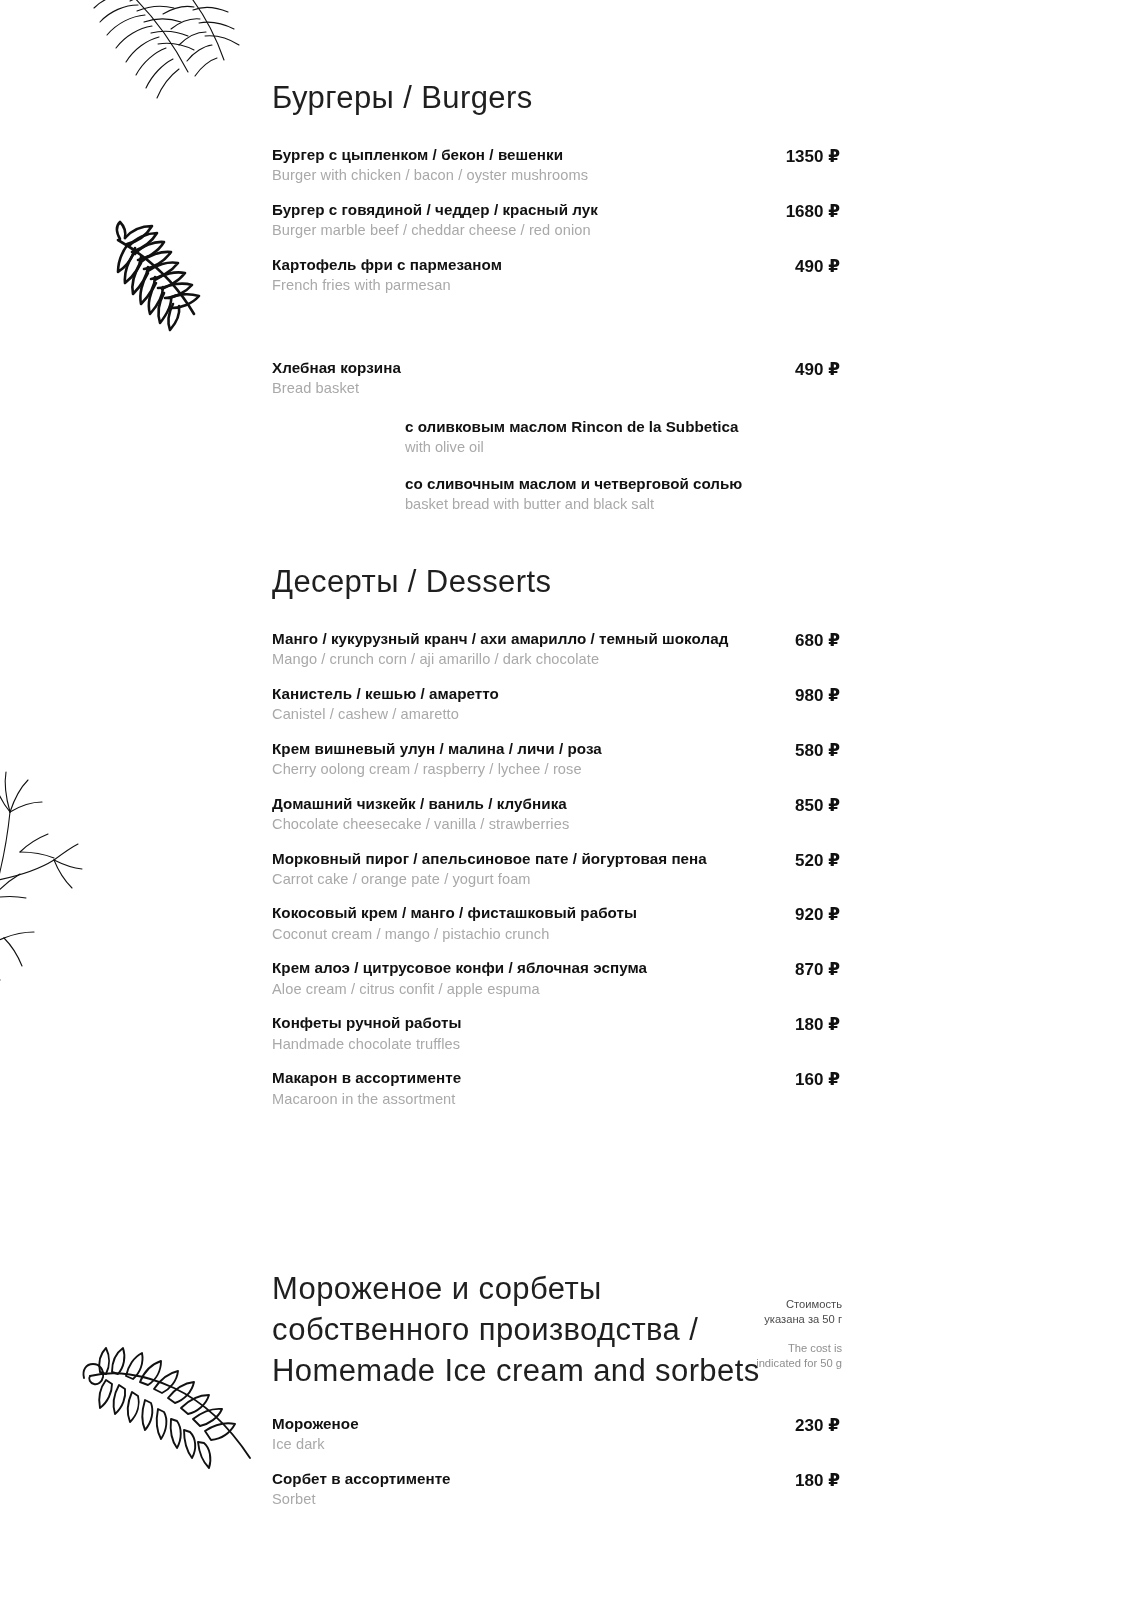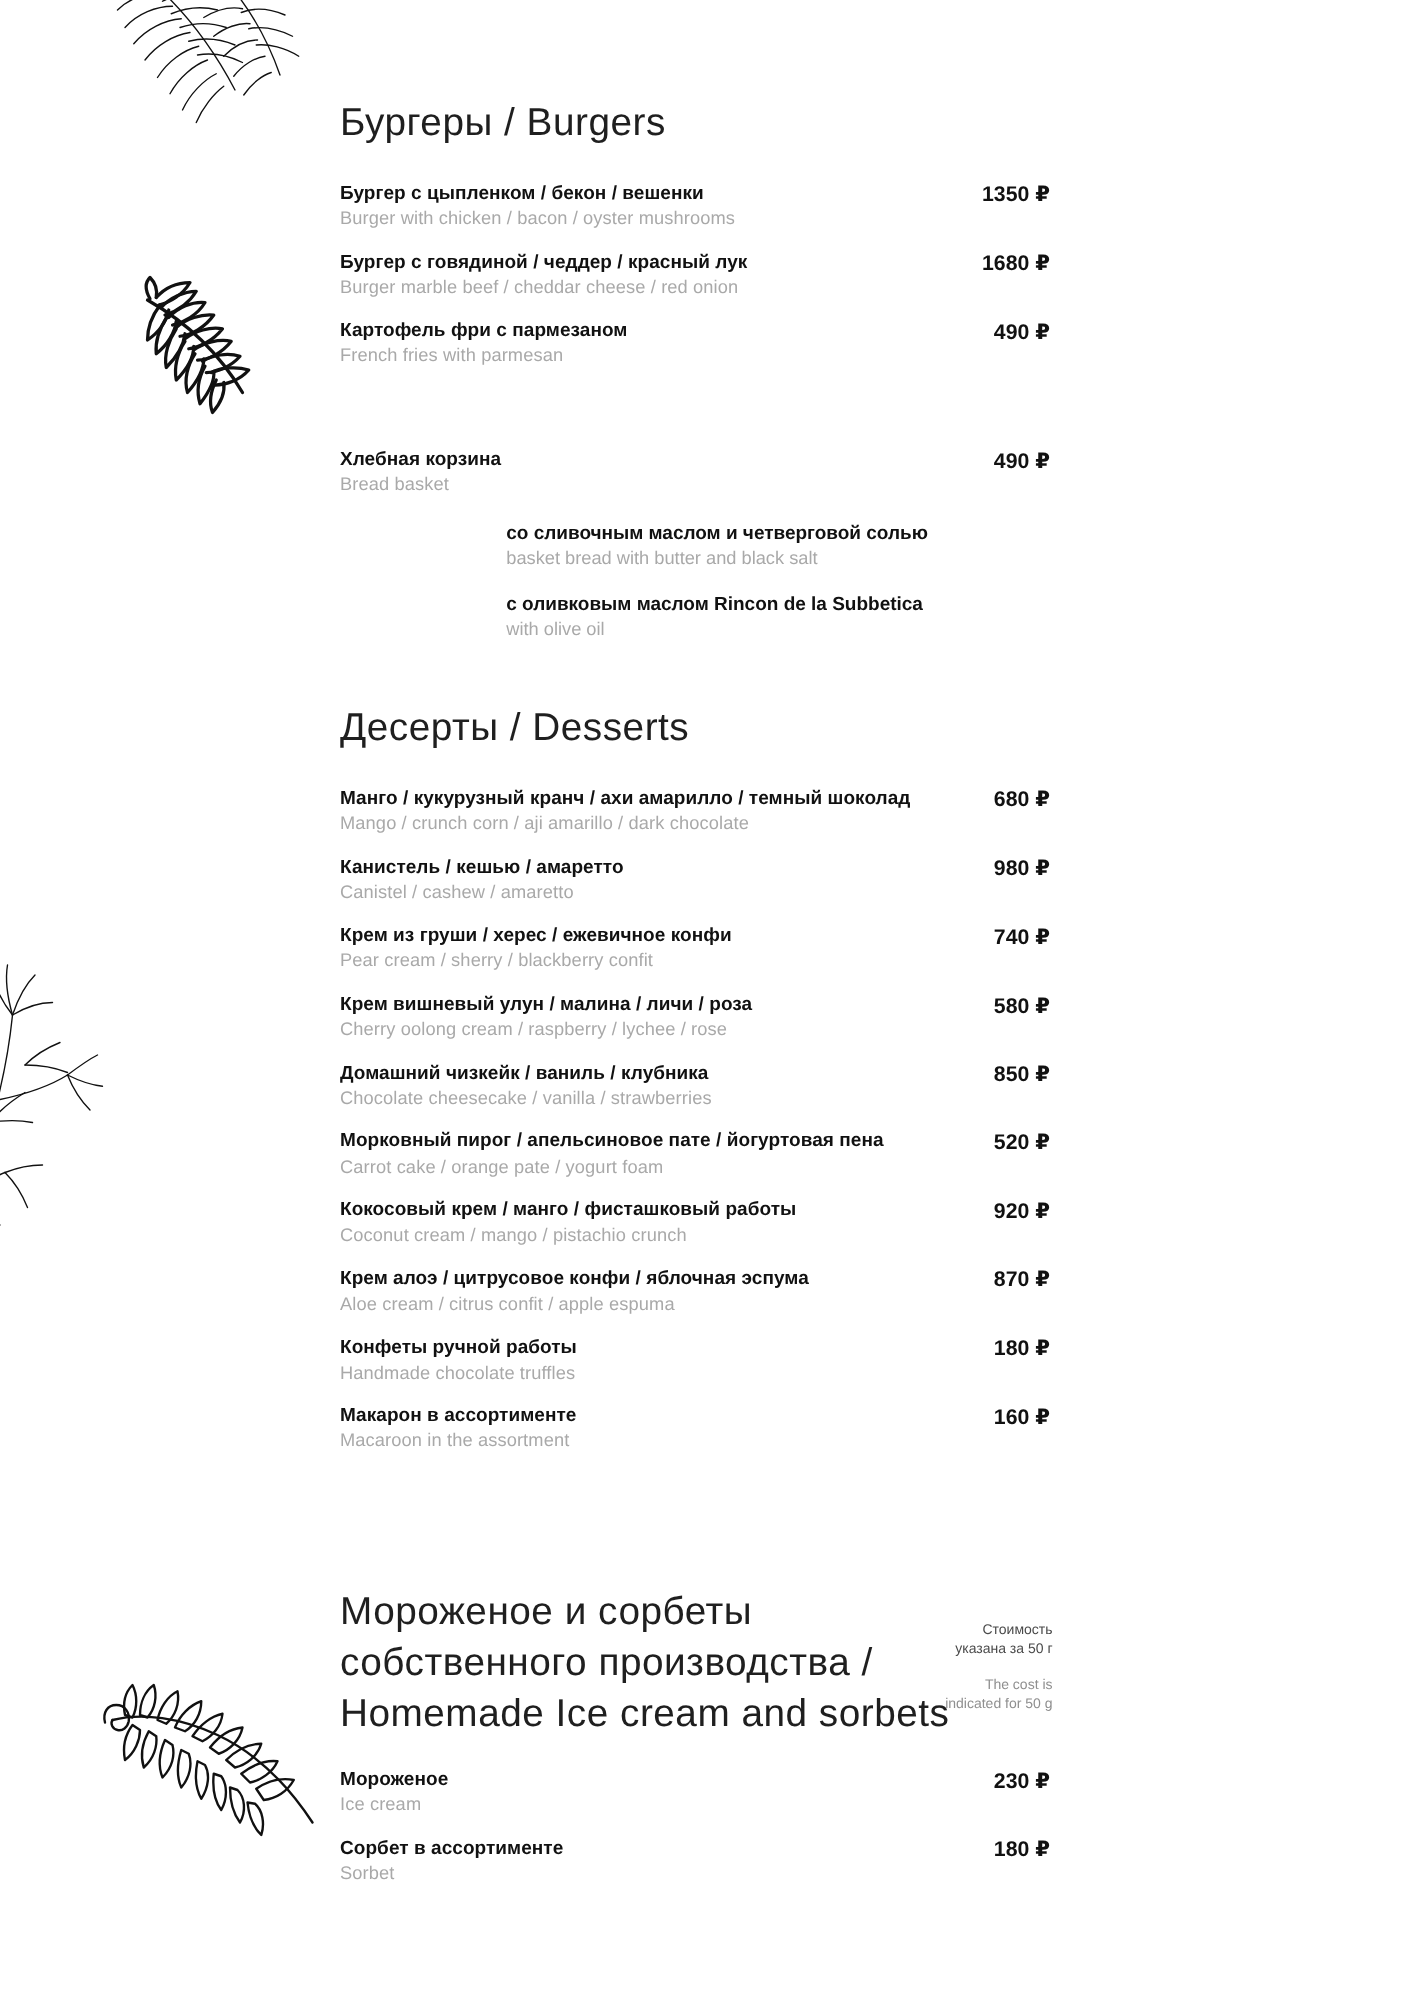--- a/index.html
+++ b/index.html
@@ -456,26 +456,26 @@
           <div class="item-texts">
             <div class="item-ru">Хлебная корзина</div>
             <div class="item-en">Bread basket</div>
           </div>
           <div class="item-price">490 ₽</div>
         </div>
       </div>
 
       <div class="suboptions">
         <div class="subopt">
+          <div class="subopt-ru">с оливковым маслом Rincon de la Subbetica</div>
+          <div class="subopt-en">with olive oil</div>
+        </div>
+        <div class="subopt">
           <div class="subopt-ru">со сливочным маслом и четверговой солью</div>
           <div class="subopt-en">basket bread with butter and black salt</div>
-        </div>
-        <div class="subopt">
-          <div class="subopt-ru">с оливковым маслом Rincon de la Subbetica</div>
-          <div class="subopt-en">with olive oil</div>
         </div>
       </div>
     </section>
 
     <section class="section" style="top:562px;">
       <h2 class="section-title">Десерты / Desserts</h2>
       <div class="items">
 
         <div class="item">
           <div class="item-texts">
@@ -486,27 +486,20 @@
         </div>
 
         <div class="item">
           <div class="item-texts">
             <div class="item-ru">Канистель / кешью / амаретто</div>
             <div class="item-en">Canistel / cashew / amaretto</div>
           </div>
           <div class="item-price">980 ₽</div>
         </div>
 
-        <div class="item">
-          <div class="item-texts">
-            <div class="item-ru">Крем из груши / херес / ежевичное конфи</div>
-            <div class="item-en">Pear cream / sherry / blackberry confit</div>
-          </div>
-          <div class="item-price">740 ₽</div>
-        </div>
 
         <div class="item">
           <div class="item-texts">
             <div class="item-ru">Крем вишневый улун / малина / личи / роза</div>
             <div class="item-en">Cherry oolong cream / raspberry / lychee / rose</div>
           </div>
           <div class="item-price">580 ₽</div>
         </div>
 
         <div class="item">
@@ -571,21 +564,21 @@
 указана за 50 г</span>
           <span class="note-line note-en">The cost is
 indicated for 50 g</span>
         </div>
       </div>
 
       <div class="items">
         <div class="item">
           <div class="item-texts">
             <div class="item-ru">Мороженое</div>
-            <div class="item-en">Ice cream</div>
+            <div class="item-en">Ice dark</div>
           </div>
           <div class="item-price">230 ₽</div>
         </div>
 
         <div class="item">
           <div class="item-texts">
             <div class="item-ru">Сорбет в ассортименте</div>
             <div class="item-en">Sorbet</div>
           </div>
           <div class="item-price">180 ₽</div>

